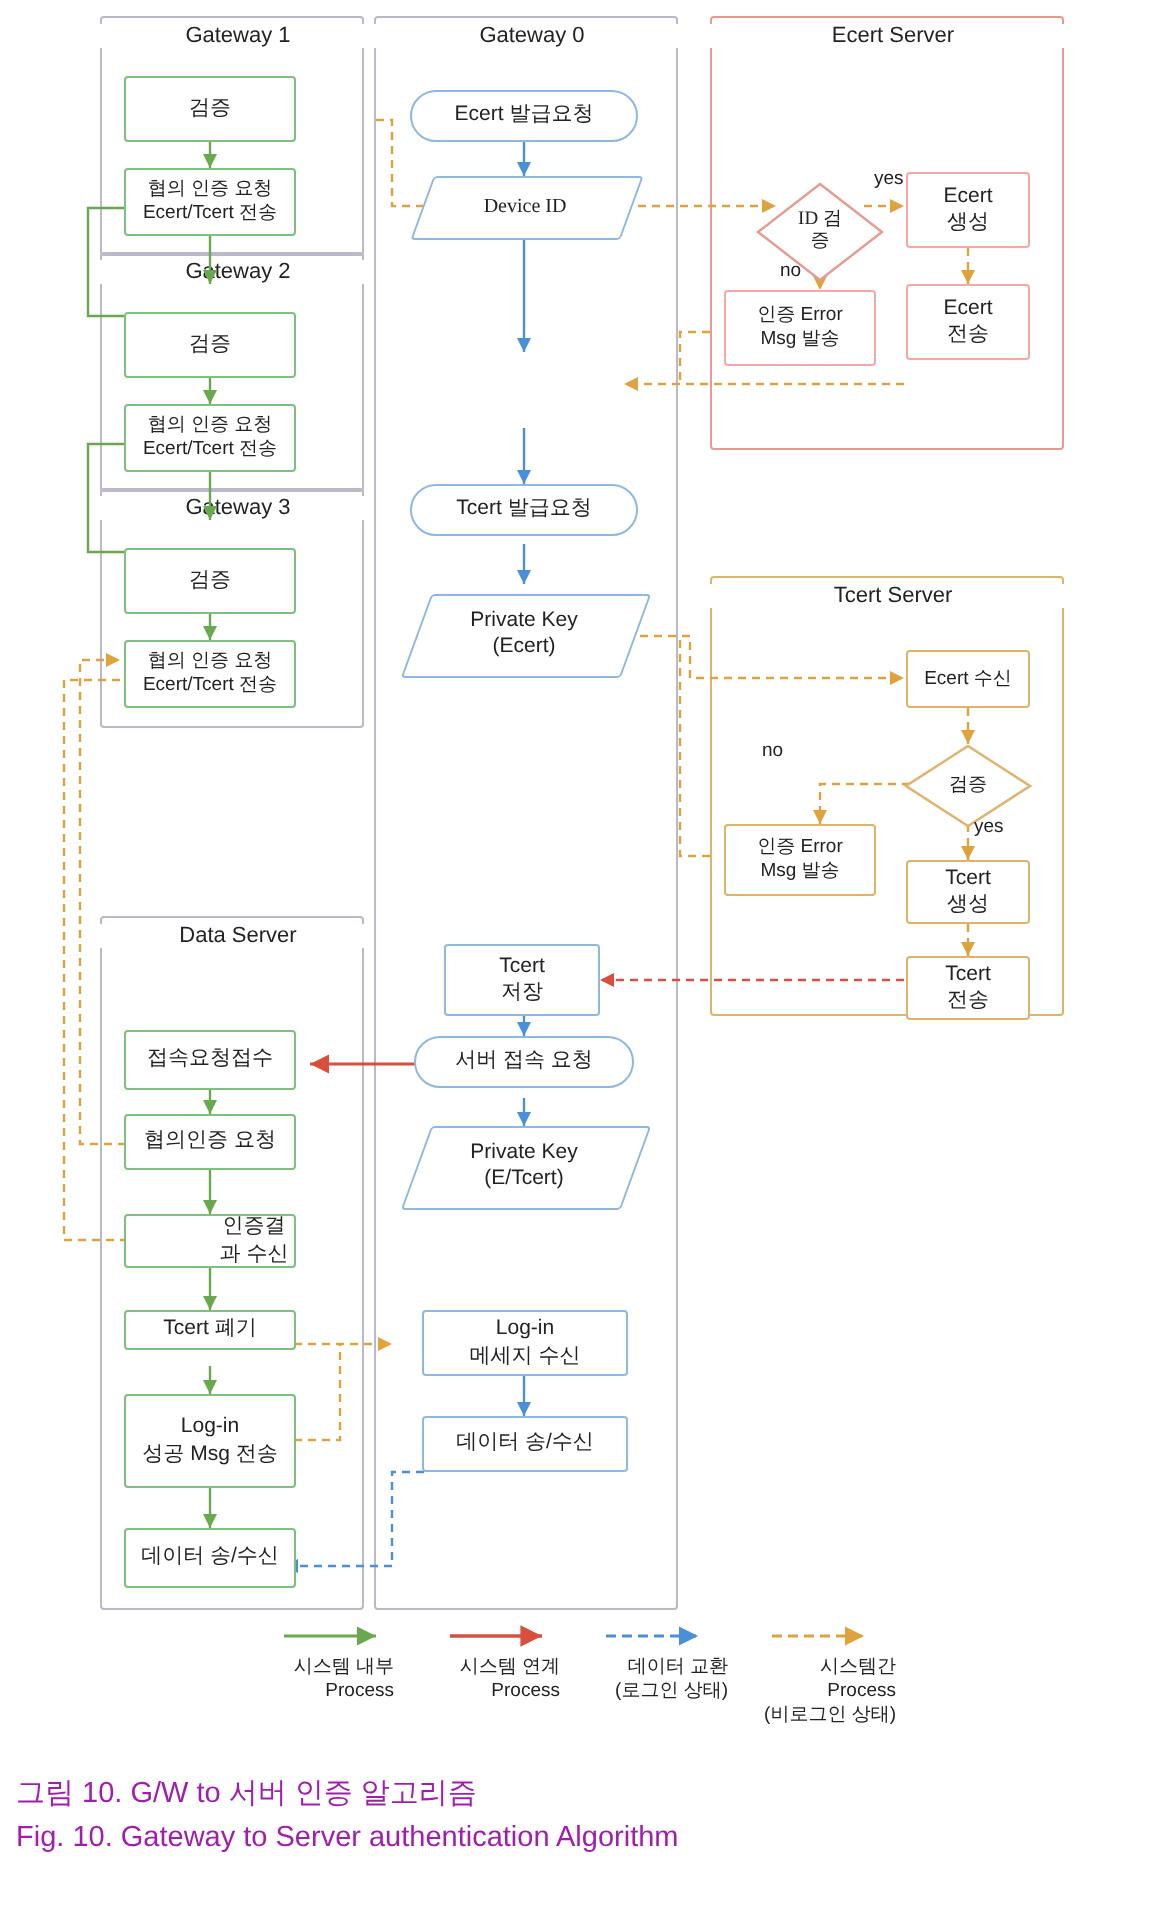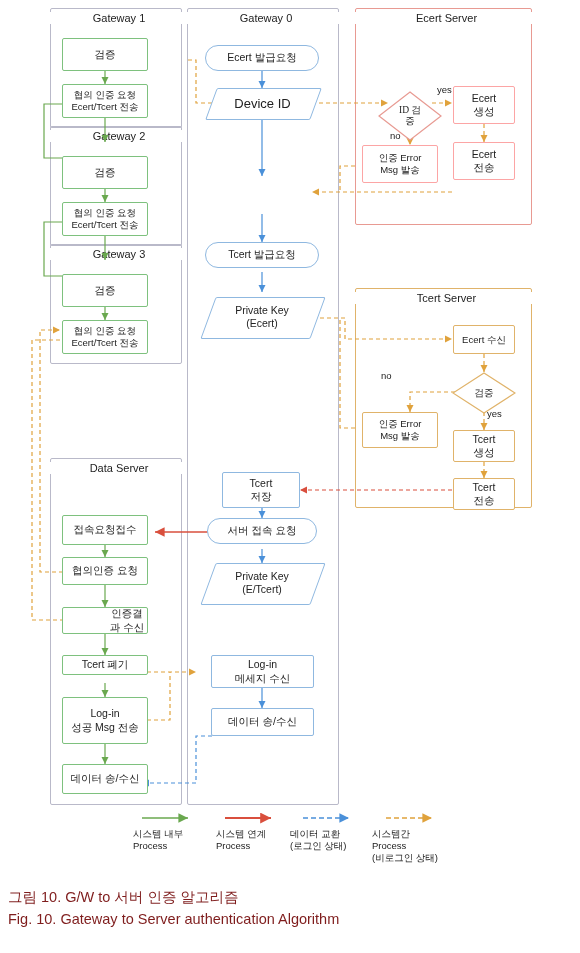--- a/index.html
+++ b/index.html
@@ -24,24 +24,24 @@
   .stadium{border-radius:14px;}
   .para{position:absolute;box-sizing:border-box;font-size:10.5px;display:flex;align-items:center;justify-content:center;}
   .diamond-wrap{position:absolute;}
   .diamond{position:absolute;left:0;top:0;width:100%;height:100%;}
   .diamond-label{position:absolute;left:0;top:0;width:100%;height:100%;display:flex;align-items:center;
                  justify-content:center;text-align:center;font-size:9.5px;line-height:1.15;}
   .yesno{position:absolute;font-size:9.5px;color:#222;}
   svg.wires{position:absolute;left:0;top:0;width:580px;height:810px;pointer-events:none;}
   
   #legend{position:absolute;left:0;top:806px;width:580px;height:62px;}
-  .leg-item{position:absolute;text-align:left;font-size:9.5px;line-height:1.25;color:#222;}
+  .leg-item{position:absolute;text-align:right;font-size:9.5px;line-height:1.25;color:#222;}
   
   #caption{position:absolute;left:8px;top:886px;width:564px;}
-  .cap-line{font-size:14.5px;line-height:1.55;color:#7f1d1d;font-family:"Liberation Sans", sans-serif;}
+  .cap-line{font-size:14.5px;line-height:1.55;color:#a21caf;font-family:"Liberation Sans", sans-serif;}
   .cap-line.serif{font-family:"Liberation Sans", sans-serif;}
 </style>
 </head>
 <body>
 
 <div id="diagram">
 
   <div class="lane" style="left:50px;top:8px;width:130px;height:118px;"></div>
   <div class="lane-title" style="left:50px;top:12px;width:130px;">Gateway 1</div>
 
@@ -187,21 +187,21 @@
   <div class="box green" style="left:62px;top:764px;width:86px;height:30px;">
     <span>데이터 송/수신</span>
   </div>
 
   <div class="box blue stadium" style="left:205px;top:45px;width:114px;height:26px;border-radius:13px;">
     <span>Ecert 발급요청</span>
   </div>
 
   <div class="para" style="left:211px;top:88px;width:103px;height:30px;">
     <div style="position:absolute;left:0;top:0;width:100%;height:100%;transform:skewX(-20deg);border:1px solid #8fb8e0;background:#fff;border-radius:2px;"></div>
-    <div style="position:relative;z-index:2;font-size:13px;">Device ID</div>
+    <div style="position:relative;z-index:2;font-size:10px;font-family:Liberation Serif, serif;">Device ID</div>
   </div>
 
 
   <div class="box blue stadium" style="left:205px;top:242px;width:114px;height:26px;border-radius:13px;">
     <span>Tcert 발급요청</span>
   </div>
 
   <div class="para" style="left:208px;top:297px;width:108px;height:40px;">
     <div style="position:absolute;left:0;top:0;width:100%;height:100%;transform:skewX(-20deg);border:1px solid #8fb8e0;background:#fff;border-radius:2px;"></div>
     <div style="position:relative;z-index:2;font-size:10.5px;white-space:pre-line;text-align:center;line-height:1.25;">Private Key

